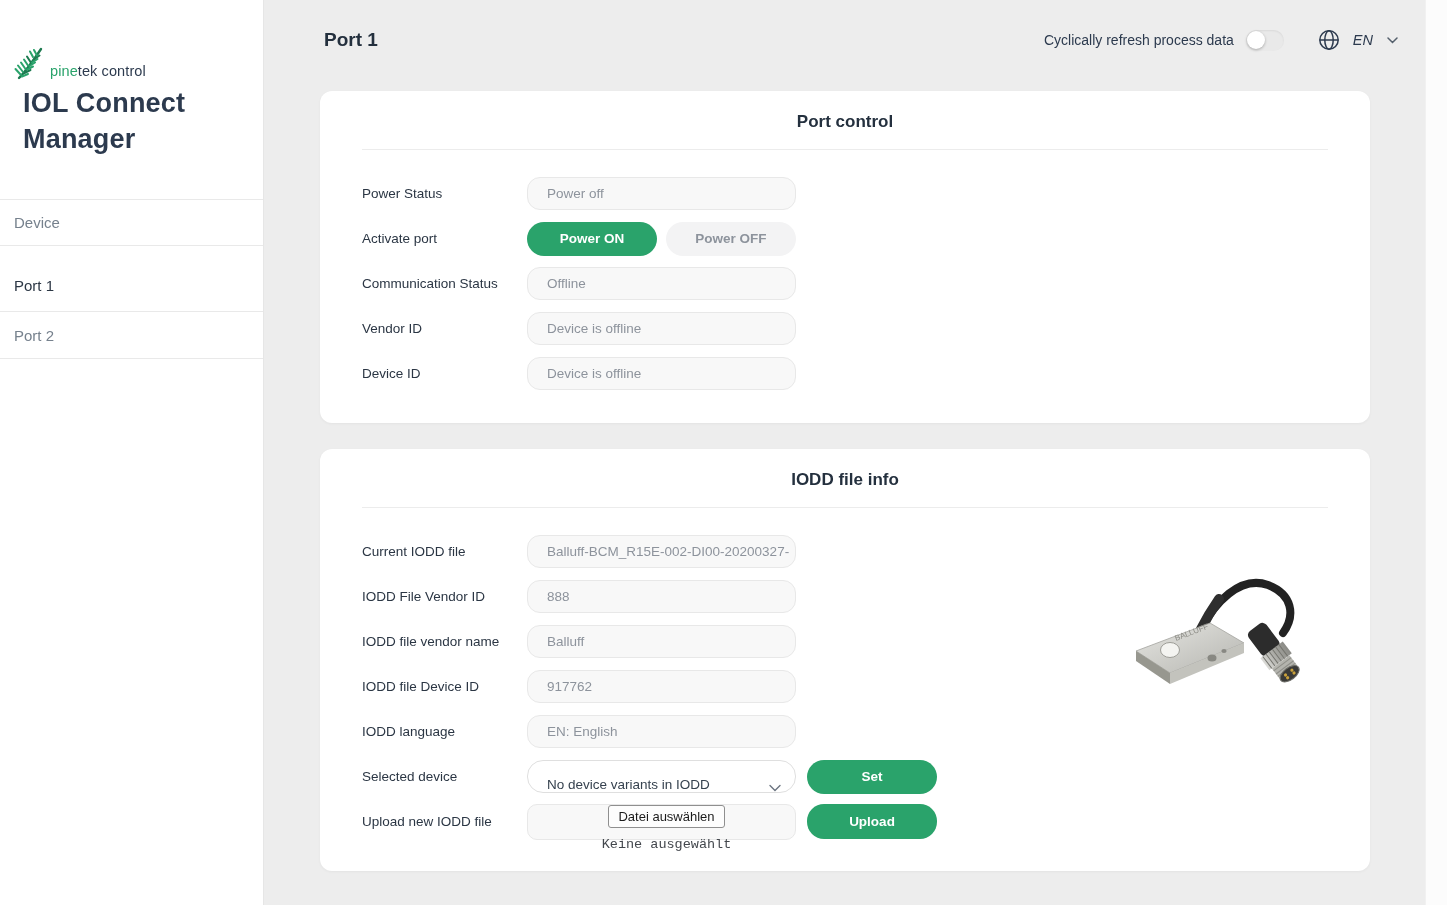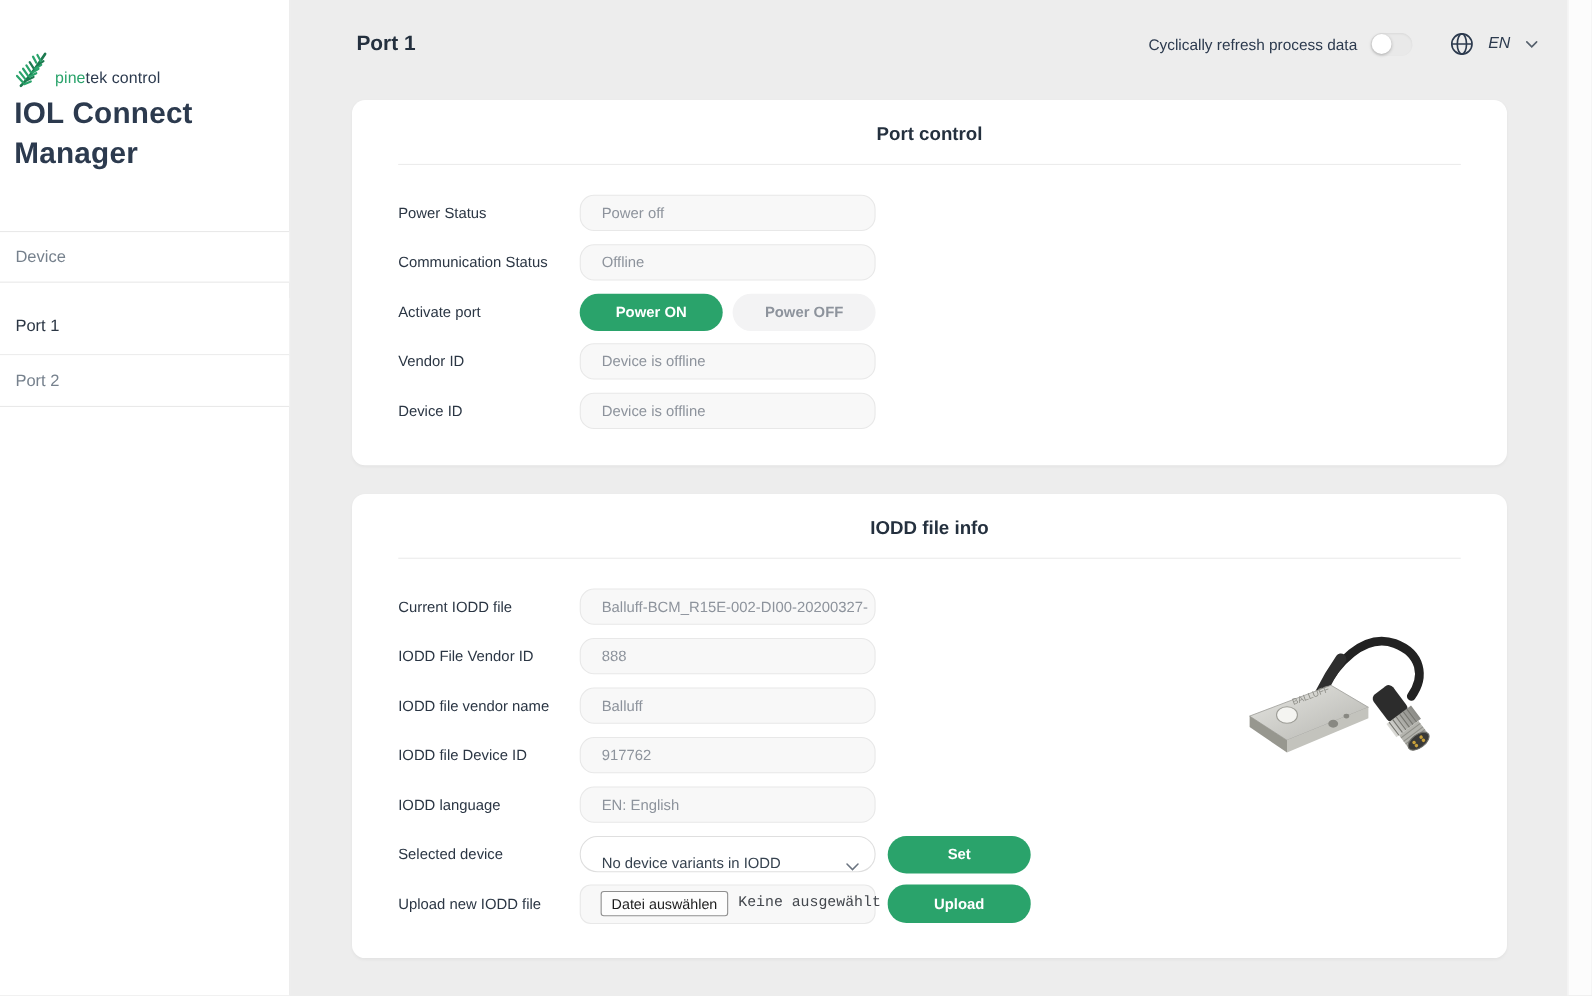--- a/index.html
+++ b/index.html
@@ -23,24 +23,24 @@
   
   .sidebar{
     position:absolute;left:0;top:0;width:264px;height:905px;
     background:#ffffff;border-right:1px solid #e6e6e6;z-index:2;
   }
   .logo{display:flex;align-items:flex-end;gap:5px;padding:46px 14px 0 14px;}
   .pine-icon{flex:none;line-height:0;}
   .brand-text{font-size:14.5px;color:var(--navy);padding-bottom:2px;letter-spacing:.1px;}
   .brand-text .green{color:var(--green);}
   .app-title{
-    margin:4px 14px 0 13px;font-size:27px;line-height:36px;font-weight:700;
+    margin:4px 14px 0 23px;font-size:27px;line-height:36px;font-weight:700;
     color:var(--navy);letter-spacing:.2px;
   }
-  .nav{margin-top:53px;}
+  .nav{margin-top:42px;}
   .nav-item{
     padding:0 14px;height:47px;display:flex;align-items:center;
     font-size:15px;color:var(--nav-muted);cursor:pointer;
     border-bottom:1px solid #e9e9e9;background:#fff;
   }
   .nav-item.first{border-top:1px solid #e9e9e9;}
   .nav-gap{height:14px;}
   .nav-item.active{color:var(--label);height:52px;}
   
   .main{position:absolute;left:264px;top:0;width:1161px;height:905px;}
@@ -91,21 +91,21 @@
   .action-btn{margin-left:11px;}
   .upload-btn{height:35px;}
   .fselect{
     width:269px;height:33px;border:1px solid #dfdfdf;background:#fff;
     border-radius:16px;display:flex;align-items:flex-end;justify-content:space-between;
     padding:0 14px 0 19px;font-size:13.5px;color:#36424f;cursor:pointer;
   }
   .ffile{
     width:269px;height:36px;border:1px solid var(--line);background:#f8f8f8;
     border-radius:10px;display:flex;align-items:center;
-    padding:0 8px 0 18px;gap:9px;cursor:pointer;
+    padding:0 8px 0 18px;gap:9px;cursor:pointer;flex-direction:column;
   }
   .file-btn{
     border:1px solid #8f8f8f;background:#fdfdfd;border-radius:3px;
     padding:3px 9px;font-size:13px;color:#1b1b1b;white-space:nowrap;
   }
   .file-status{font-size:13.5px;color:#43474d;white-space:nowrap;font-family:Liberation Mono, monospace;}
   .device-photo{position:absolute;right:45px;top:112px;line-height:0;}
   
   .scroll-strip{
     position:absolute;right:0;top:0;width:22px;height:905px;background:#fcfcfc;
@@ -180,30 +180,30 @@
     <section class="card card1">
       <h3 class="card-title">Port control</h3>
       <div class="divider"></div>
 
       <div class="frow">
         <span class="flabel">Power Status</span>
         <div class="finput">Power off</div>
       </div>
 
       <div class="frow">
-        <span class="flabel">Communication Status</span>
-        <div class="finput">Offline</div>
-      </div>
-
-      <div class="frow">
         <span class="flabel">Activate port</span>
         <div class="btn-pair">
           <button class="btn green">Power ON</button>
           <button class="btn gray">Power OFF</button>
         </div>
+      </div>
+
+      <div class="frow">
+        <span class="flabel">Communication Status</span>
+        <div class="finput">Offline</div>
       </div>
 
       <div class="frow">
         <span class="flabel">Vendor ID</span>
         <div class="finput">Device is offline</div>
       </div>
 
       <div class="frow">
         <span class="flabel">Device ID</span>
         <div class="finput">Device is offline</div>

